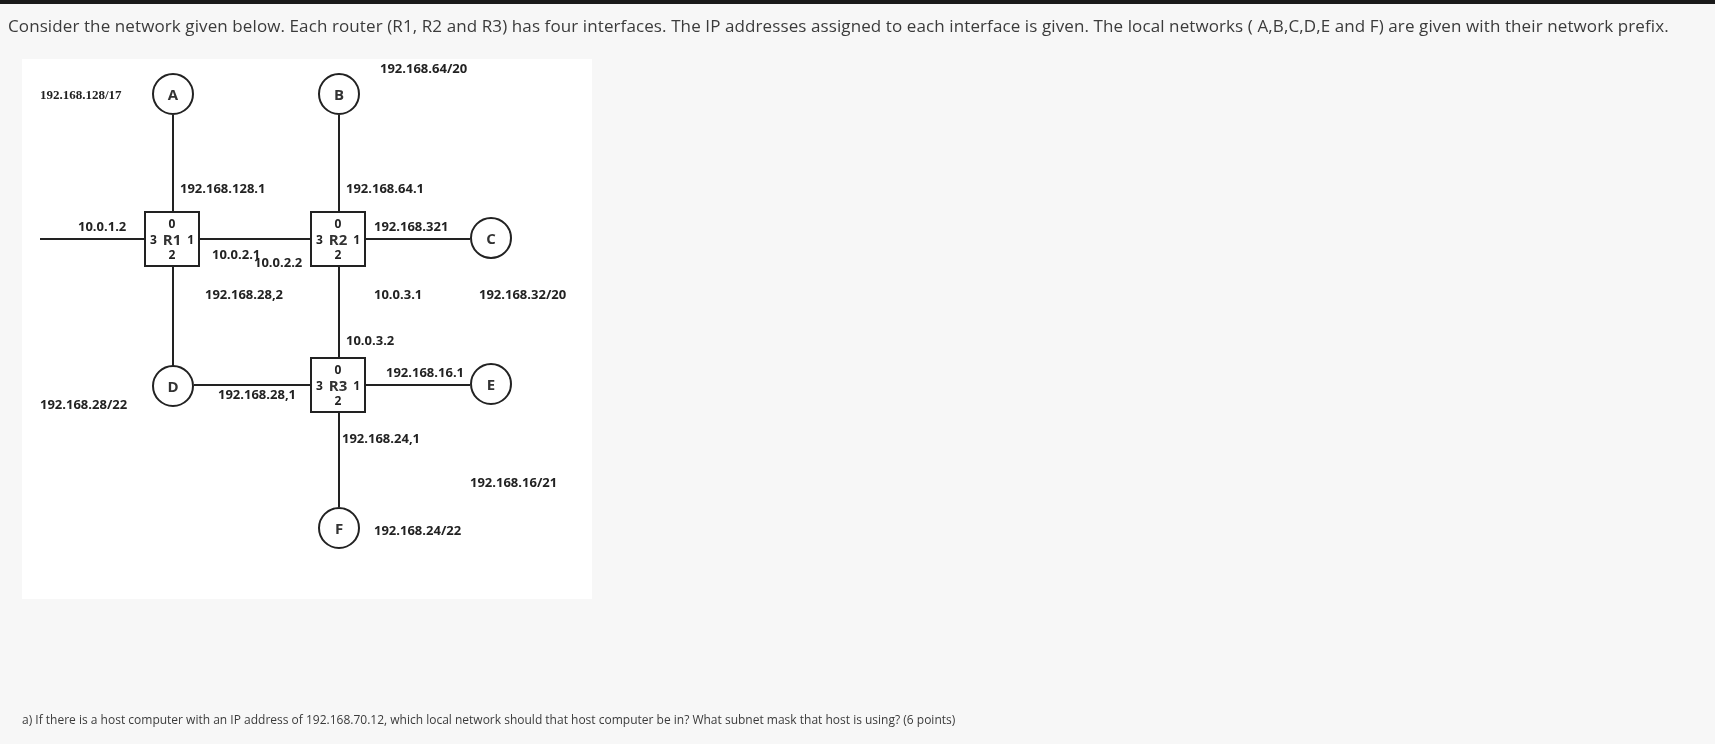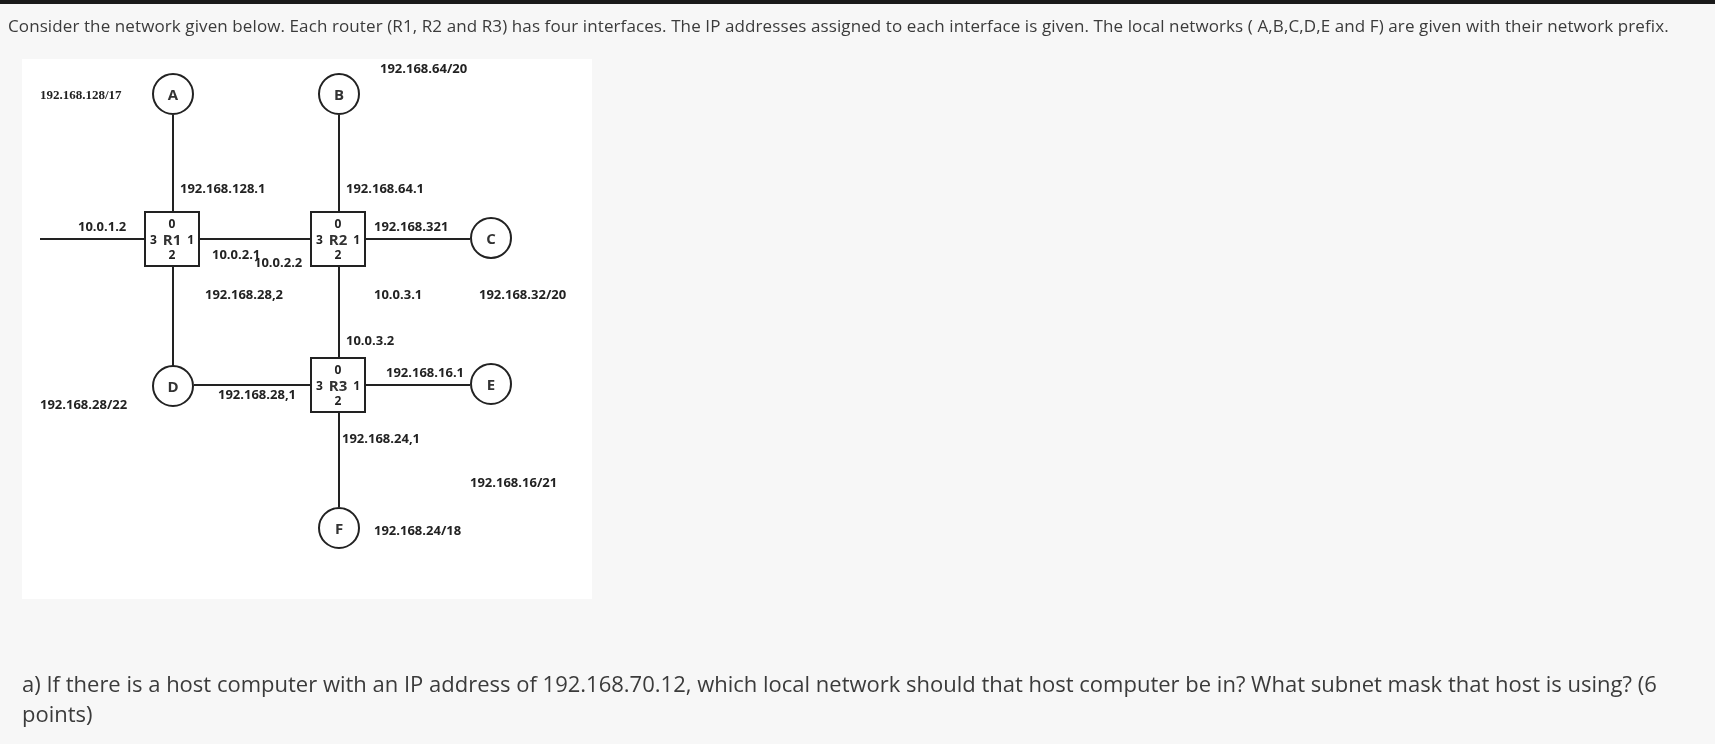--- a/index.html
+++ b/index.html
@@ -75,21 +75,21 @@
   }
   .vline {
     position: absolute;
     width: 2px;
     background: #222;
   }
   .question-a {
     position: absolute;
     left: 22px;
     bottom: 16px;
-    font-size: 22px;
+    font-size: 12px;
     color: #3b3b3b;
   }
 </style>
 </head>
 <body>
 
 <div class="topbar"></div>
 
 <div class="question-text">Consider the network given below. Each router (R1, R2 and R3) has four interfaces. The IP addresses assigned to each interface is given. The local networks ( A,B,C,D,E and F) are given with their network prefix.</div>
 
@@ -171,18 +171,18 @@
     <div class="hline" style="left:344px; top:325px; width:104px;"></div>
     <div class="node-circle" style="left:448px; top:304px;">
         <span>E</span>
       </div>
     <div class="lbl" style="left:448px; top:370px;margin-top:44px;">192.168.16/21</div>
 
     <div class="vline" style="left:316px; top:354px; height:94px;"></div>
     <div class="node-circle" style="left:296px; top:448px;">
         <span>F</span>
       </div>
-    <div class="lbl" style="left:352px; top:462px;">192.168.24/18</div>
+    <div class="lbl" style="left:352px; top:462px;">192.168.24/22</div>
 
   </div>
 </div>
 
 <div class="question-a">a) If there is a host computer with an IP address of 192.168.70.12, which local network should that host computer be in? What subnet mask that host is using? (6 points)</div>
 
 </body></html>

